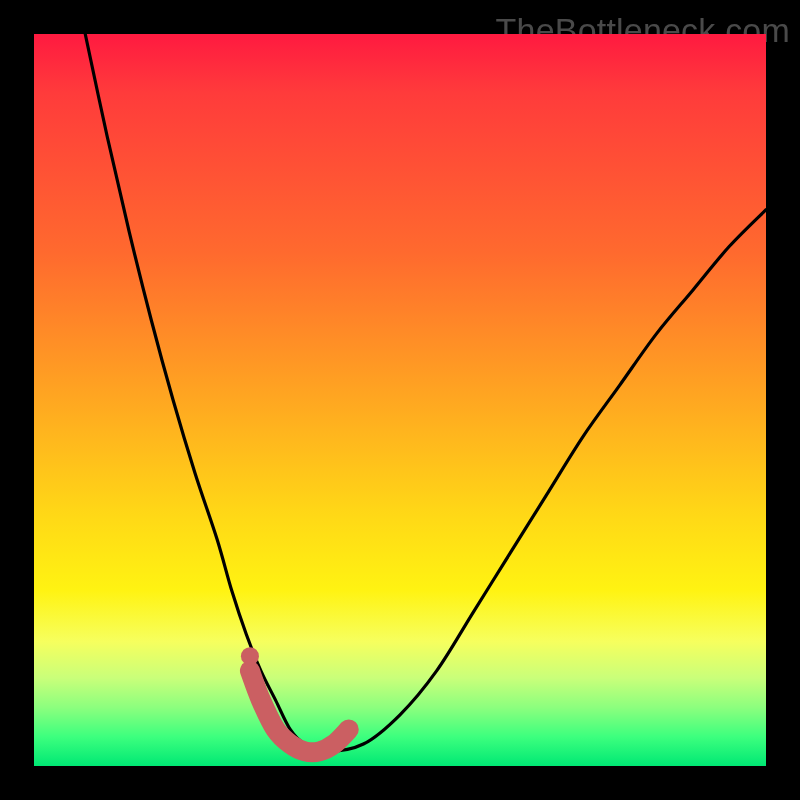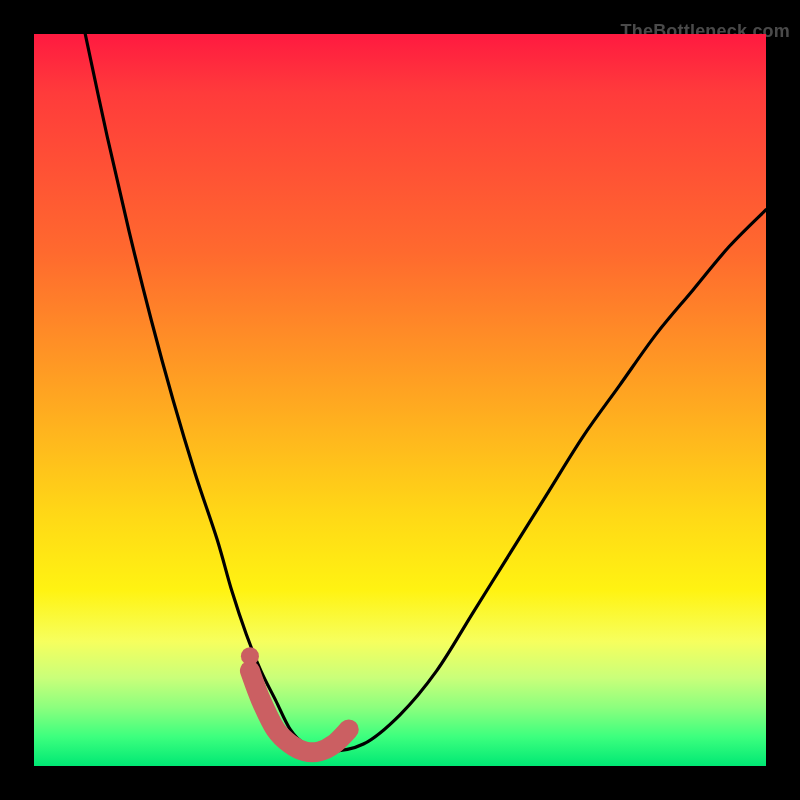--- a/index.html
+++ b/index.html
@@ -36,25 +36,25 @@
       #fff312 76%,
       #f6ff5e 83%,
       #c9ff7a 88%,
       #8cff7e 92%,
       #3dff7e 96%,
       #00e874 100%
     );
   }
   .watermark {
     position: absolute;
-    top: 21px;
+    top: 11px;
     right: 10px;
     color: #4a4a4a;
-    font-size: 18px;
-    font-weight: 700;
+    font-size: 34px;
+    font-weight: 400;
     letter-spacing: 0.2px;
     user-select: none;
   }
   svg.curve {
     position: absolute;
     top: 0;
     left: 0;
     width: 732px;
     height: 732px;
     overflow: visible;

